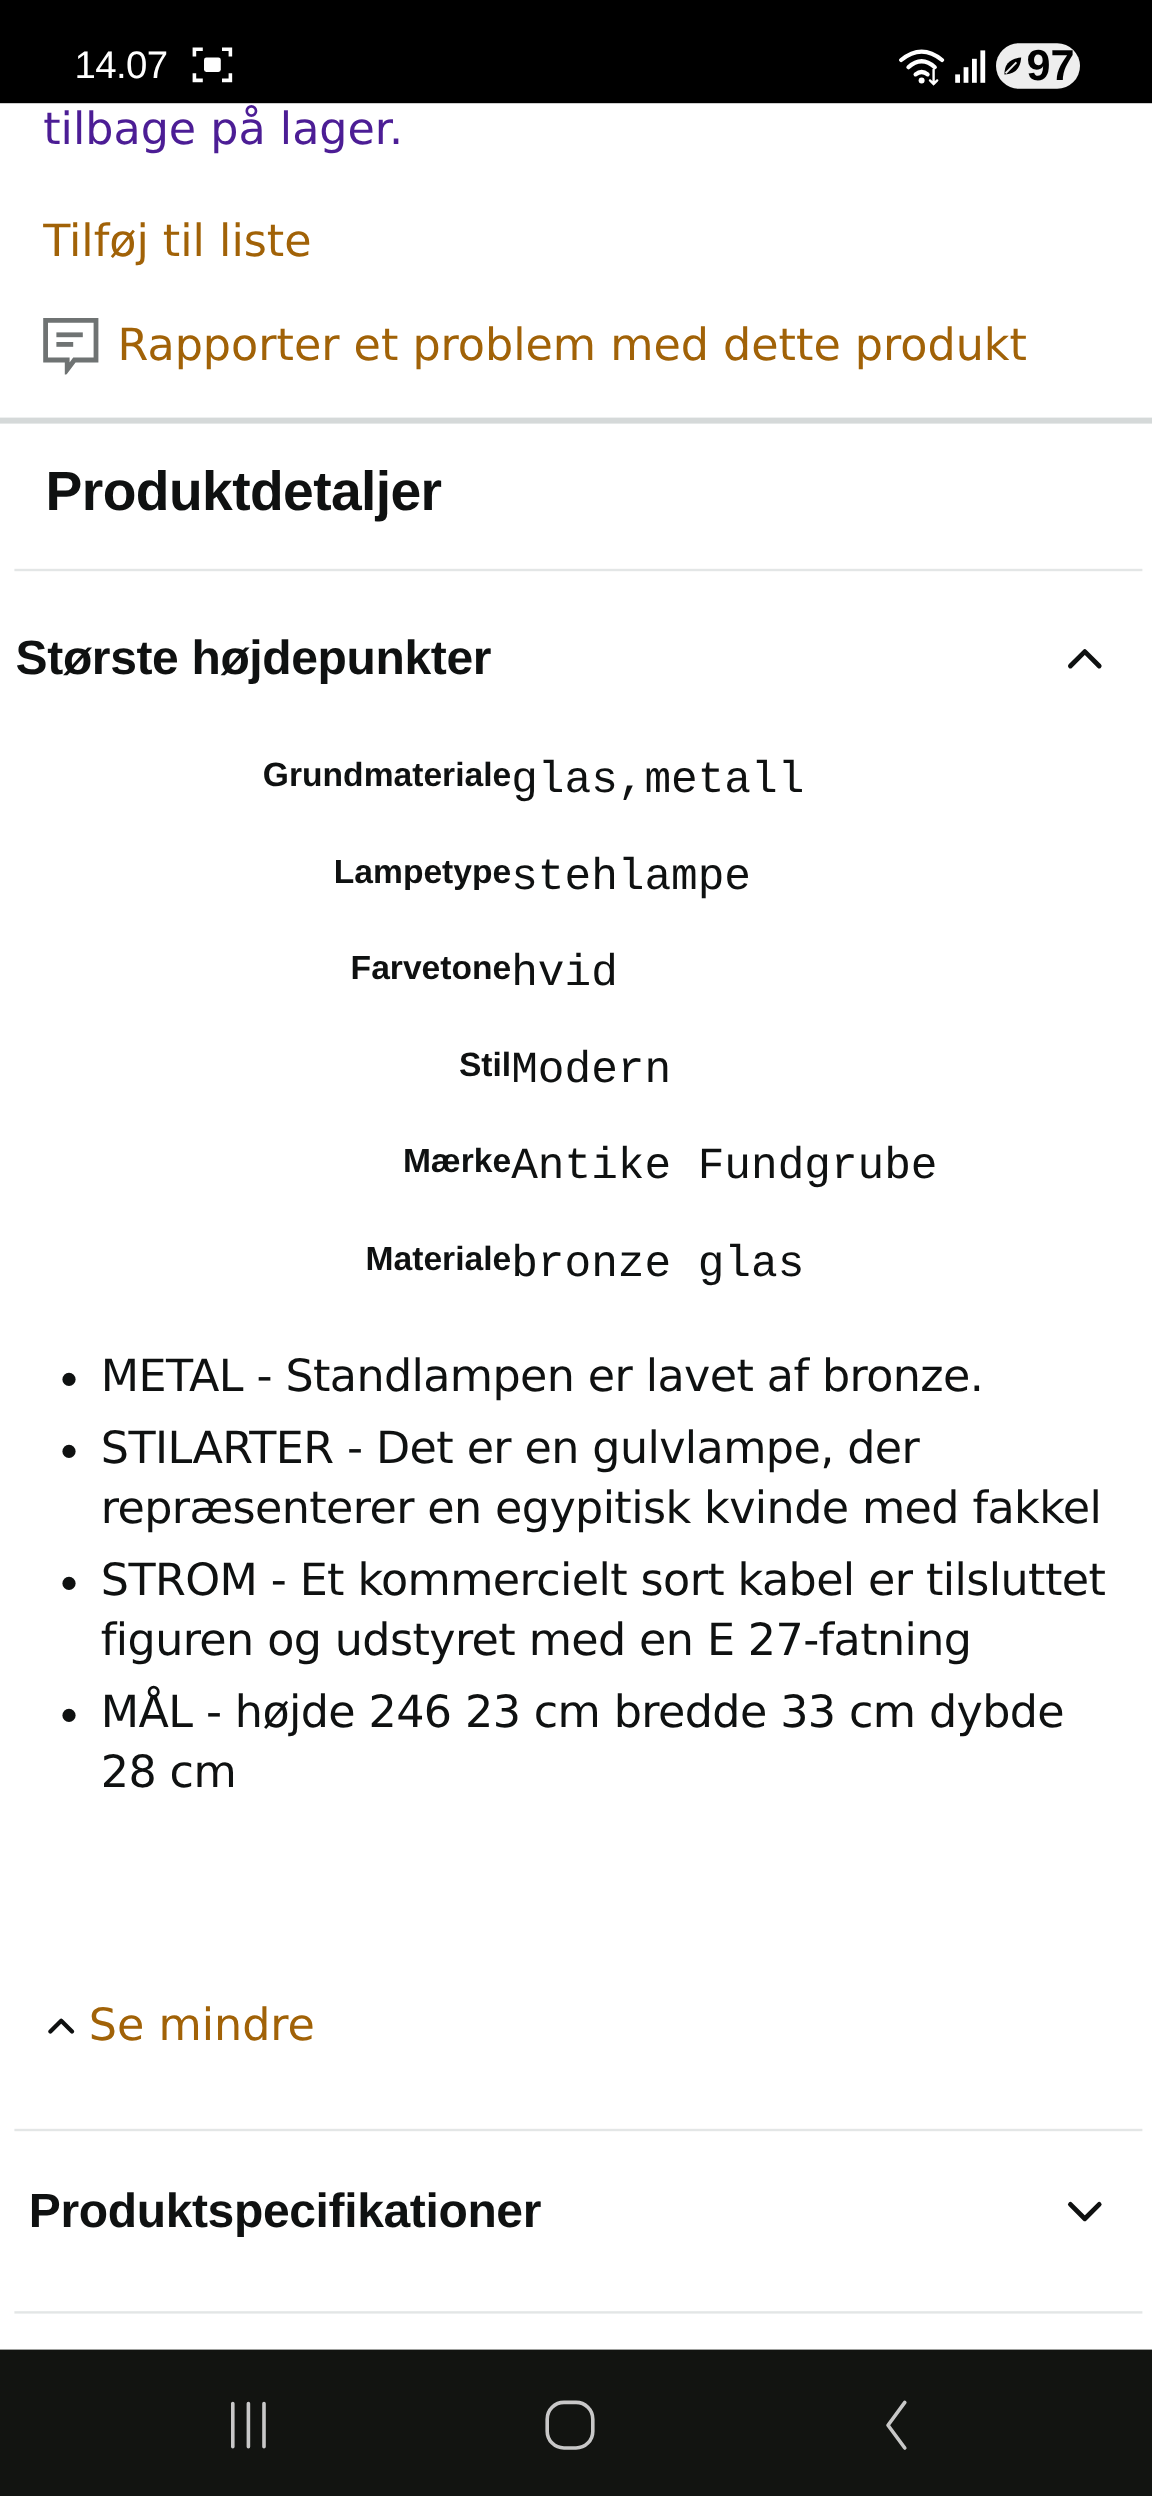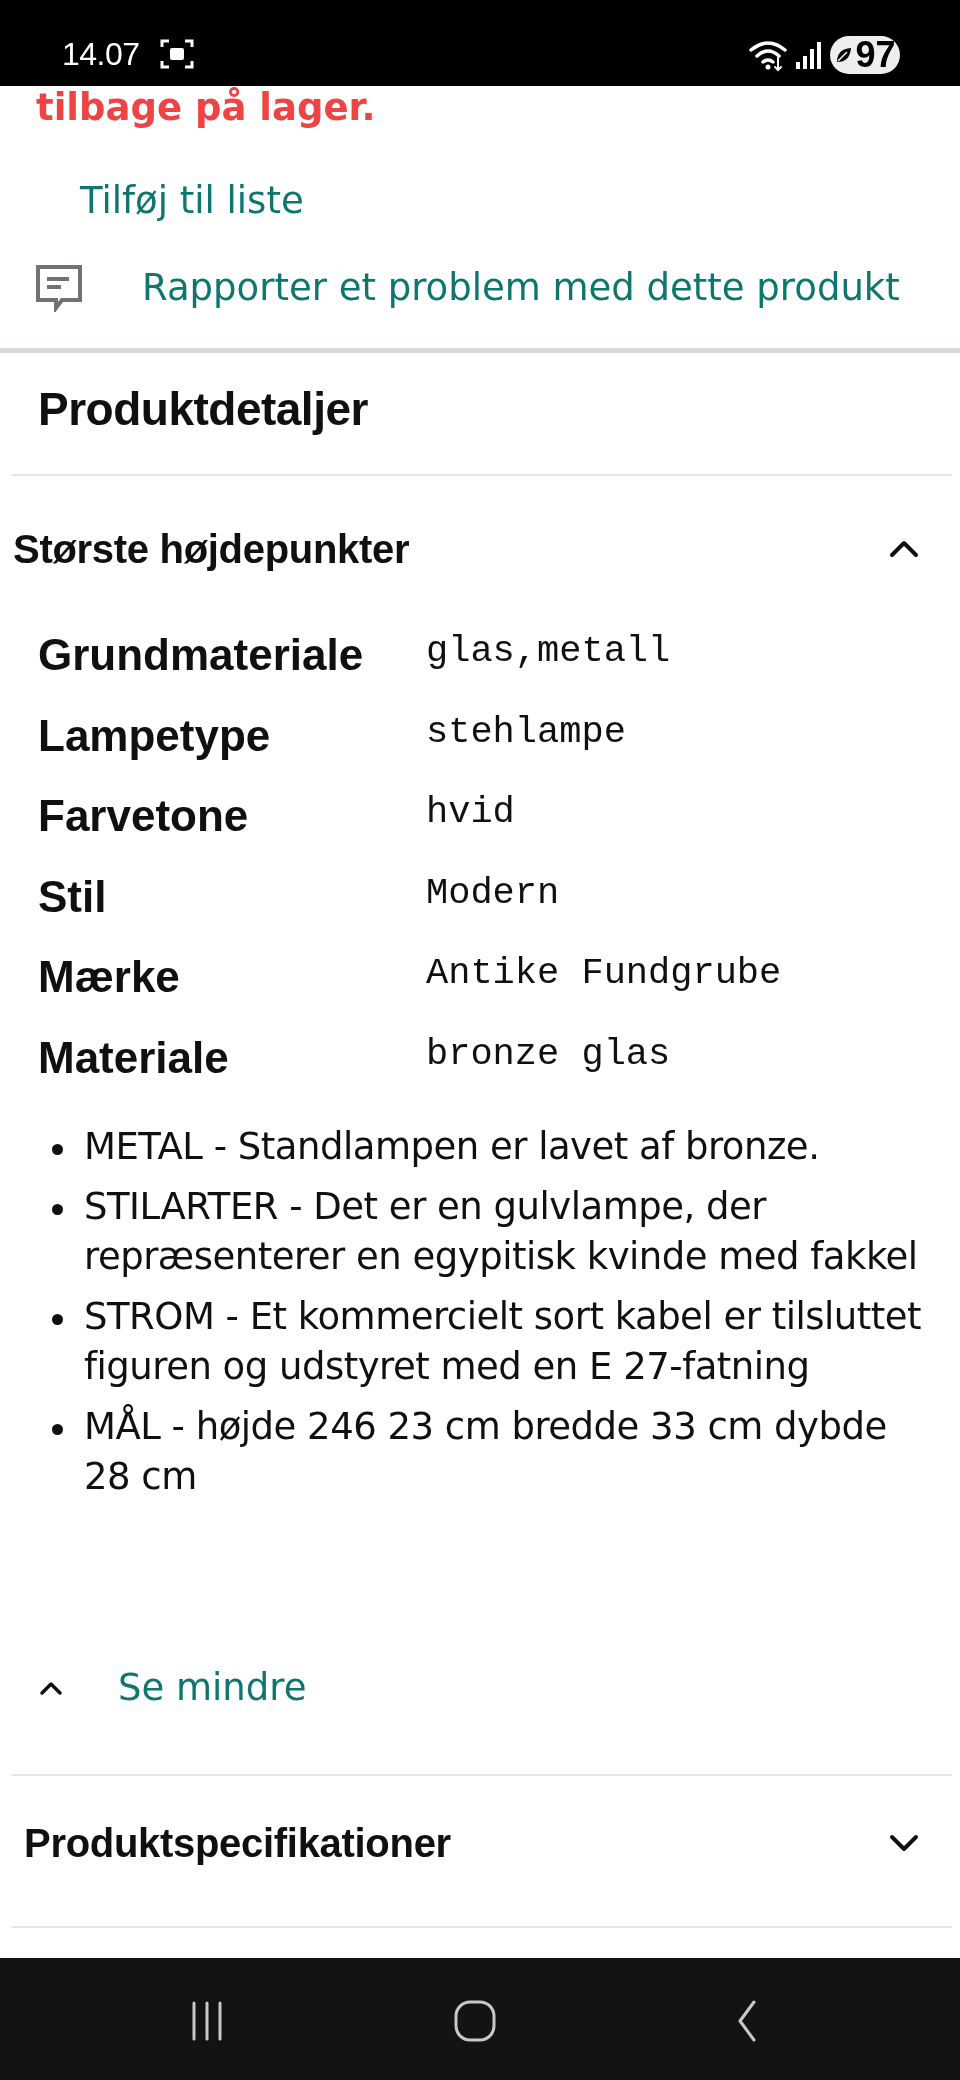--- a/index.html
+++ b/index.html
@@ -26,24 +26,24 @@
       background: #eee; border-radius: 19px; color: #000;
       display: flex; align-items: center; justify-content: center;
       font-weight: bold; font-size: 36px; font-family: "Liberation Sans", sans-serif;
     }
     .battery-badge svg { width: 20px; height: 20px; margin-right: 1px; }
 
     .content { position: absolute; top: 86px; left: 0; width: 960px; }
 
     .partial-text {
       position: absolute; left: 36px; top: 0px; font-size: 37px;
-      line-height: 44px; color: #ef4444; font-weight: bold;
+      line-height: 44px; color: #4c1d95;
     }
     .link {
-      color: #0f766e; text-decoration: none; font-size: 37px; margin-left: 44px;
+      color: #a16207; text-decoration: none; font-size: 37px;
     }
     .add-list { position: absolute; left: 36px; top: 90px; line-height: 50px; }
     .report-row {
       position: absolute; left: 34px; top: 176px; display: flex; align-items: center;
     }
     .report-row svg { width: 50px; height: 50px; margin-right: 14px; }
     .thick-divider {
       position: absolute; left: 0; top: 262px; width: 960px; height: 5px; background: #d5d9d9;
     }
     .section-title {
@@ -60,22 +60,23 @@
     }
     .acc-title {
       font-size: 40px; font-weight: bold; font-family: "Liberation Sans", sans-serif;
       letter-spacing: -0.3px;
     }
     .chev { width: 40px; height: 40px; }
 
     .attr-table { position: absolute; left: 38px; top: 544px; width: 900px; }
     .attr-row { display: flex; height: 80.5px; align-items: flex-start; }
     .attr-key {
-      width: 388px; font-size: 44px; font-weight: bold;
+      width: 388px; font-size: 28px; font-weight: bold;
       font-family: "Liberation Sans", sans-serif;
+      text-align: right;
     }
     .attr-val { font-size: 37px; font-family: Liberation Mono, monospace; }
 
     .bullets { position: absolute; left: 50px; top: 1036px; width: 880px; list-style: none; }
     .bullets li {
       position: relative; padding-left: 34px; font-size: 37px; line-height: 50px;
       margin-bottom: 10px; letter-spacing: -0.5px;
     }
     .bullets li::before {
       content: ""; position: absolute; left: 2px; top: 22px; width: 11px; height: 11px;

